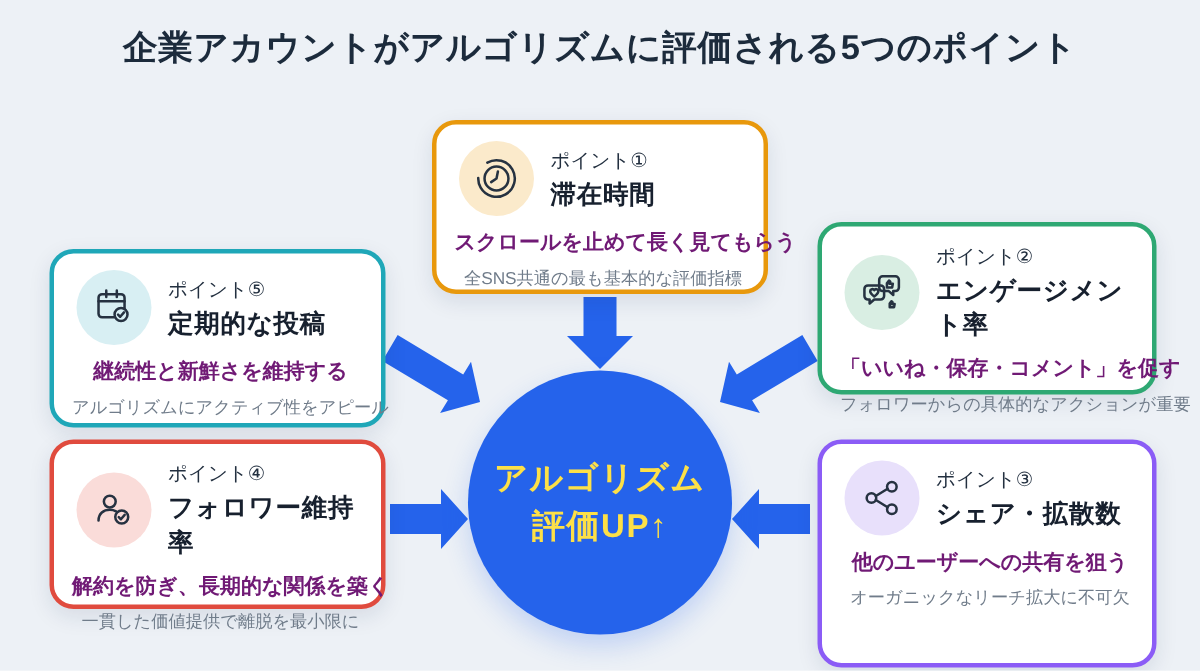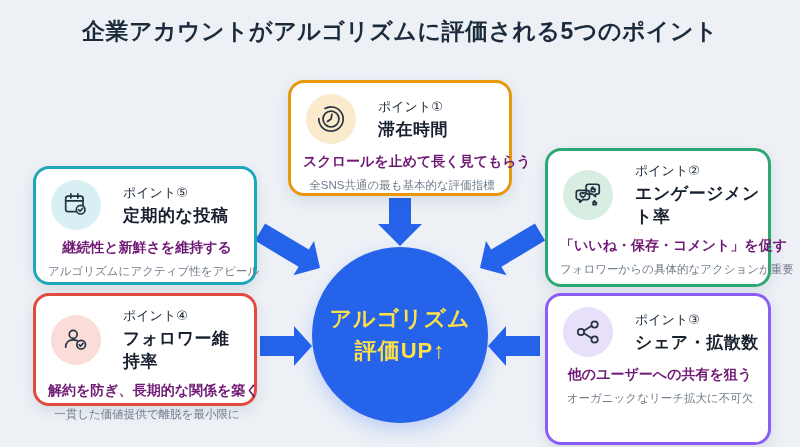--- a/index.html
+++ b/index.html
@@ -31,24 +31,24 @@
     letter-spacing:1px;
   }
   
   .card{
     position:absolute;background:#ffffff;border:3px solid;border-radius:16px;
     box-sizing:border-box;padding:11px 8px 10px 12px;
     box-shadow:0 5px 14px rgba(23,43,77,.10);
   }
   .card-p1{left:288px;top:80px;width:224px;height:116px;border-color:#e8980c;}
   .card-p5{left:33px;top:166px;width:224px;height:119px;border-color:#1fa7b8;}
-  .card-p2{left:545px;top:148px;width:226px;height:139px;border-color:#2ea873;}
+  .card-p2{left:545px;top:148px;width:226px;height:115px;border-color:#2ea873;}
   .card-p4{left:33px;top:293px;width:224px;height:113px;border-color:#e04b3e;}
   .card-p3{left:545px;top:293px;width:226px;height:152px;border-color:#8b5cf6;}
-  .card-head{display:flex;align-items:center;gap:22px;margin-left:3px;}
+  .card-head{display:flex;align-items:center;gap:11px;margin-left:3px;}
   .icon-bubble{
     width:50px;height:50px;border-radius:50%;flex:0 0 auto;
     display:flex;align-items:center;justify-content:center;
   }
   .bg-orange{background:#fbeacb;} .bg-teal{background:#d8eff3;}
   .bg-green{background:#d9eee3;} .bg-pink{background:#fadcd9;}
   .bg-purple{background:#e8e0fb;}
   .icon-bubble svg{stroke:#263241;fill:none;stroke-width:1.8;
     stroke-linecap:round;stroke-linejoin:round;}
   .pt-label{font-size:13px;color:#23304000;color:#233040;margin-bottom:2px;}

